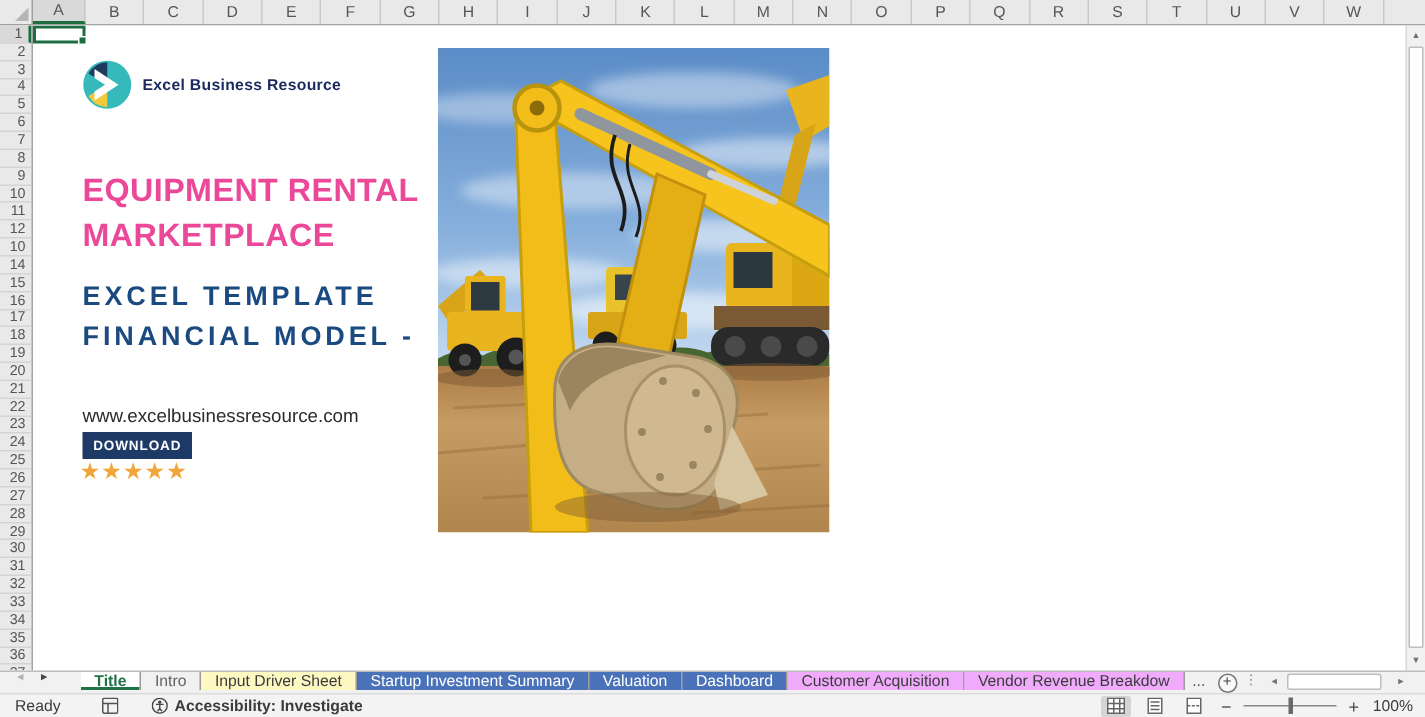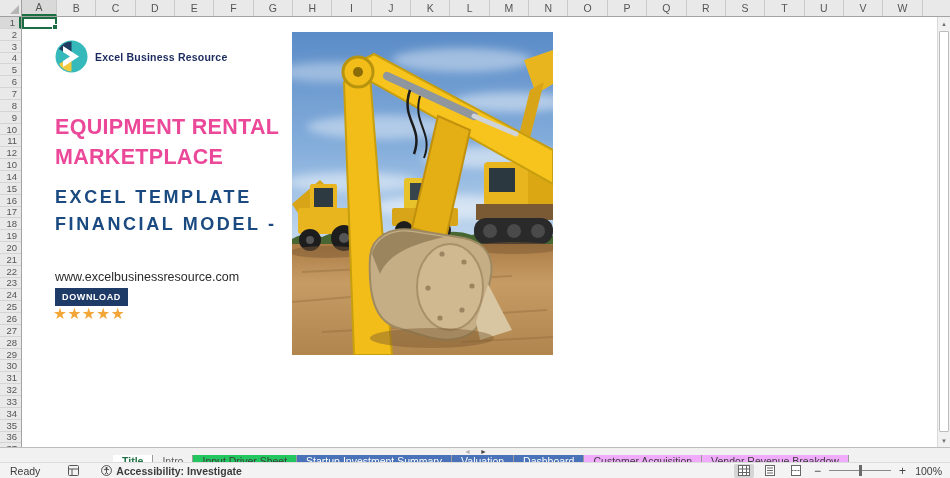--- a/index.html
+++ b/index.html
@@ -28,29 +28,29 @@
   .logo-row { position:absolute; left:33px; top:23px; display:flex; align-items:center; gap:7px; }
   .logo-text { font-size:10.5px; font-weight:bold; color:#1b2a5e; letter-spacing:.2px; }
   .title { position:absolute; left:33px; top:95px; font-size:21.5px; font-weight:bold; color:#ec4899; line-height:30px; letter-spacing:.3px; }
   .subtitle { position:absolute; left:33px; top:167px; font-size:18px; font-weight:bold; color:#1a4a80; line-height:27px; letter-spacing:2.6px; }
   .website { position:absolute; left:33px; top:253px; font-size:12.5px; color:#2b2b2b; }
   .dl-btn { position:absolute; left:33px; top:271px; width:73px; height:18px; background:#1e3a66; color:#fff; font-size:9px; font-weight:bold; letter-spacing:.6px; display:flex; align-items:center; justify-content:center; border:none; font-family:"Liberation Sans",sans-serif; cursor:pointer; }
   .stars { position:absolute; left:31px; top:288px; color:#f2a638; font-size:15.5px; letter-spacing:.5px; }
   .photo { position:absolute; left:270px; top:15px; width:261px; height:323px; }
 
   
-  .tab-bar { position:absolute; left:0; bottom:16px; width:100%; height:15px; background:#f1f1f1; border-top:1px solid #bdbdbd; display:flex; align-items:center; font-size:10.5px;flex-direction:column; }
+  .tab-bar { position:absolute; left:0; bottom:16px; width:100%; height:15px; background:#f1f1f1; border-top:1px solid #bdbdbd; display:flex; align-items:flex-start; font-size:10.5px; }
   .tab-nav { display:flex; align-items:center; gap:9px; padding:0 9px 0 10px; }
   .tab-nav .nv { font-size:7px; color:#444; }
   .tab-nav .nv.dim { color:#b0b0b0; }
   .tabs { display:flex; align-items:stretch; margin-left:12px; }
   .tab { display:flex; align-items:center; padding:0 9px; border-right:1px solid #9b9b9b; color:#3b3b3b; white-space:nowrap; cursor:pointer; }
   .tab.active { background:#fff; color:#217346; font-weight:bold; box-shadow:inset 0 -2px 0 #217346; }
   .tab.default { color:#616161; }
-  .tab.cream { background:#22c55e; }
+  .tab.cream { background:#fef9c3; }
   .tab.blue { background:#4a72b8; color:#fff; }
   .tab.peach { background:#f0abfc; }
   .overflow-dots { display:flex; align-items:center; padding:0 5px; color:#555; }
   .add-sheet { width:13px; height:13px; align-self:center; margin-left:3px; border:1px solid #767676; border-radius:50%; background:#f9f9f9; color:#444; font-size:10px; line-height:10px; display:flex; align-items:center; justify-content:center; cursor:pointer; }
   .tab-sep { display:flex; align-items:center; color:#8a8a8a; padding:0 5px; font-size:9px; }
   .hscroll { display:flex; align-items:center; flex:1; margin:1px 10px 1px 0; }
   .hscroll .arr { font-size:6px; color:#707070; padding:0 3px; }
   .hscroll .track { flex:1; height:11px; position:relative; }
   .hscroll .hthumb { position:absolute; left:2px; top:0; height:11px; width:88%; background:#fff; border:1px solid #bdbdbd; border-radius:2px; }
 

